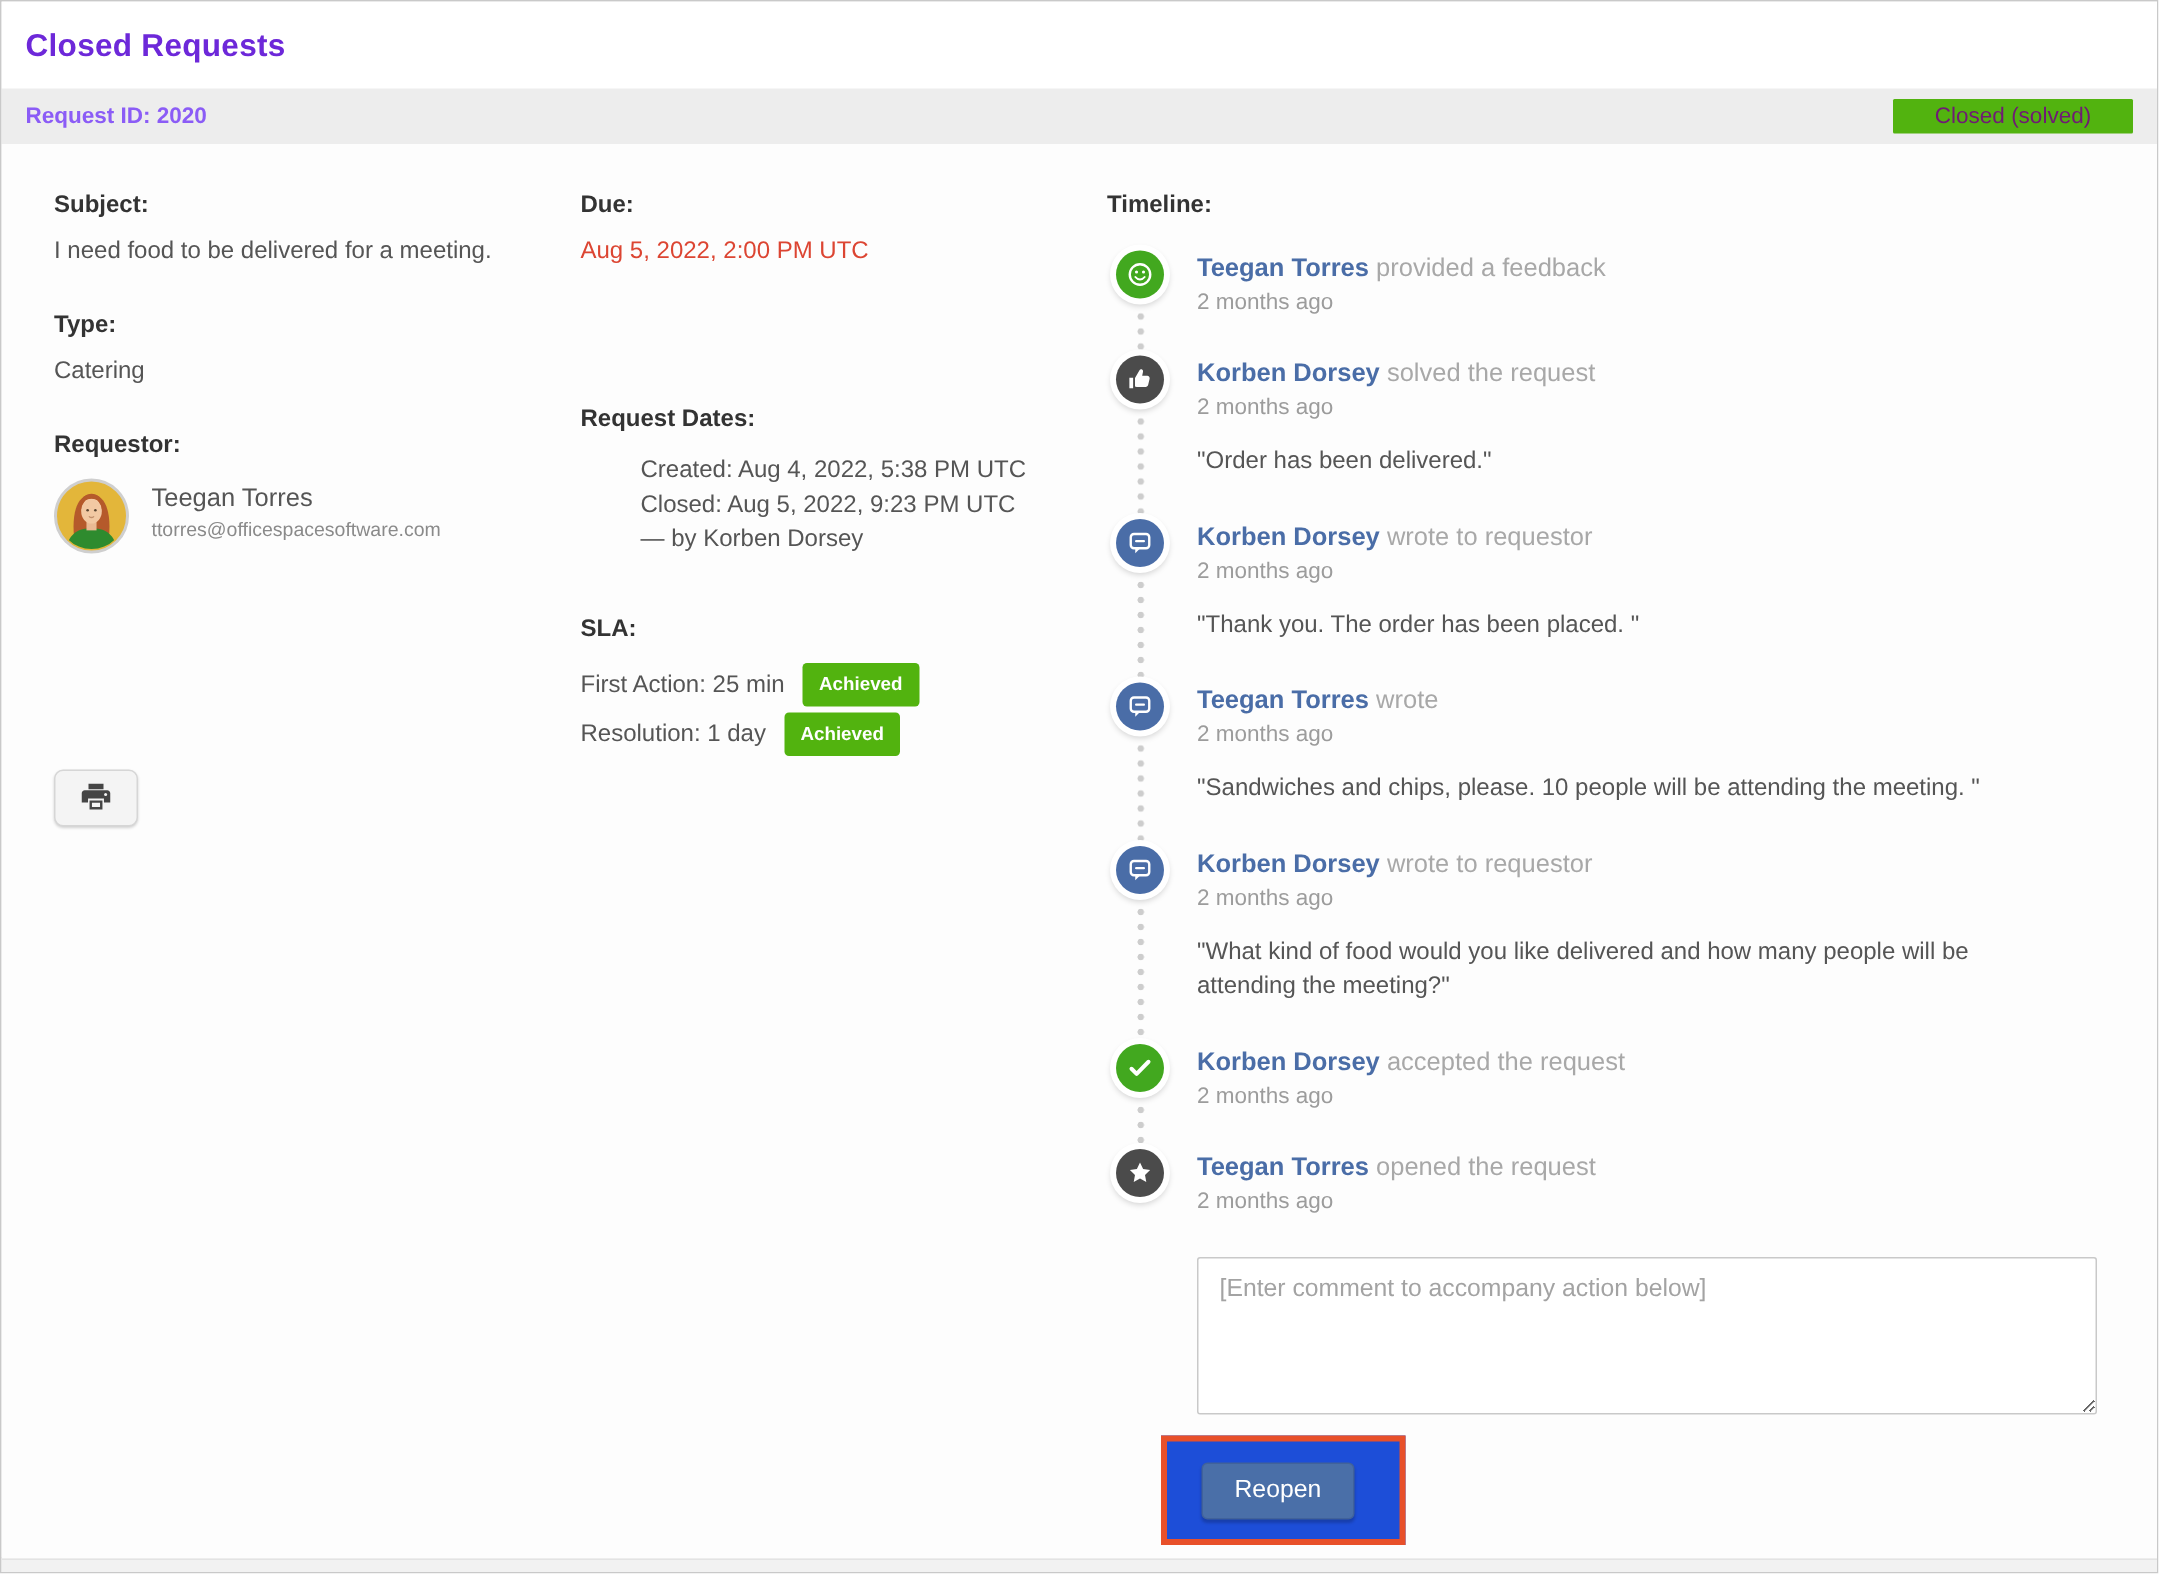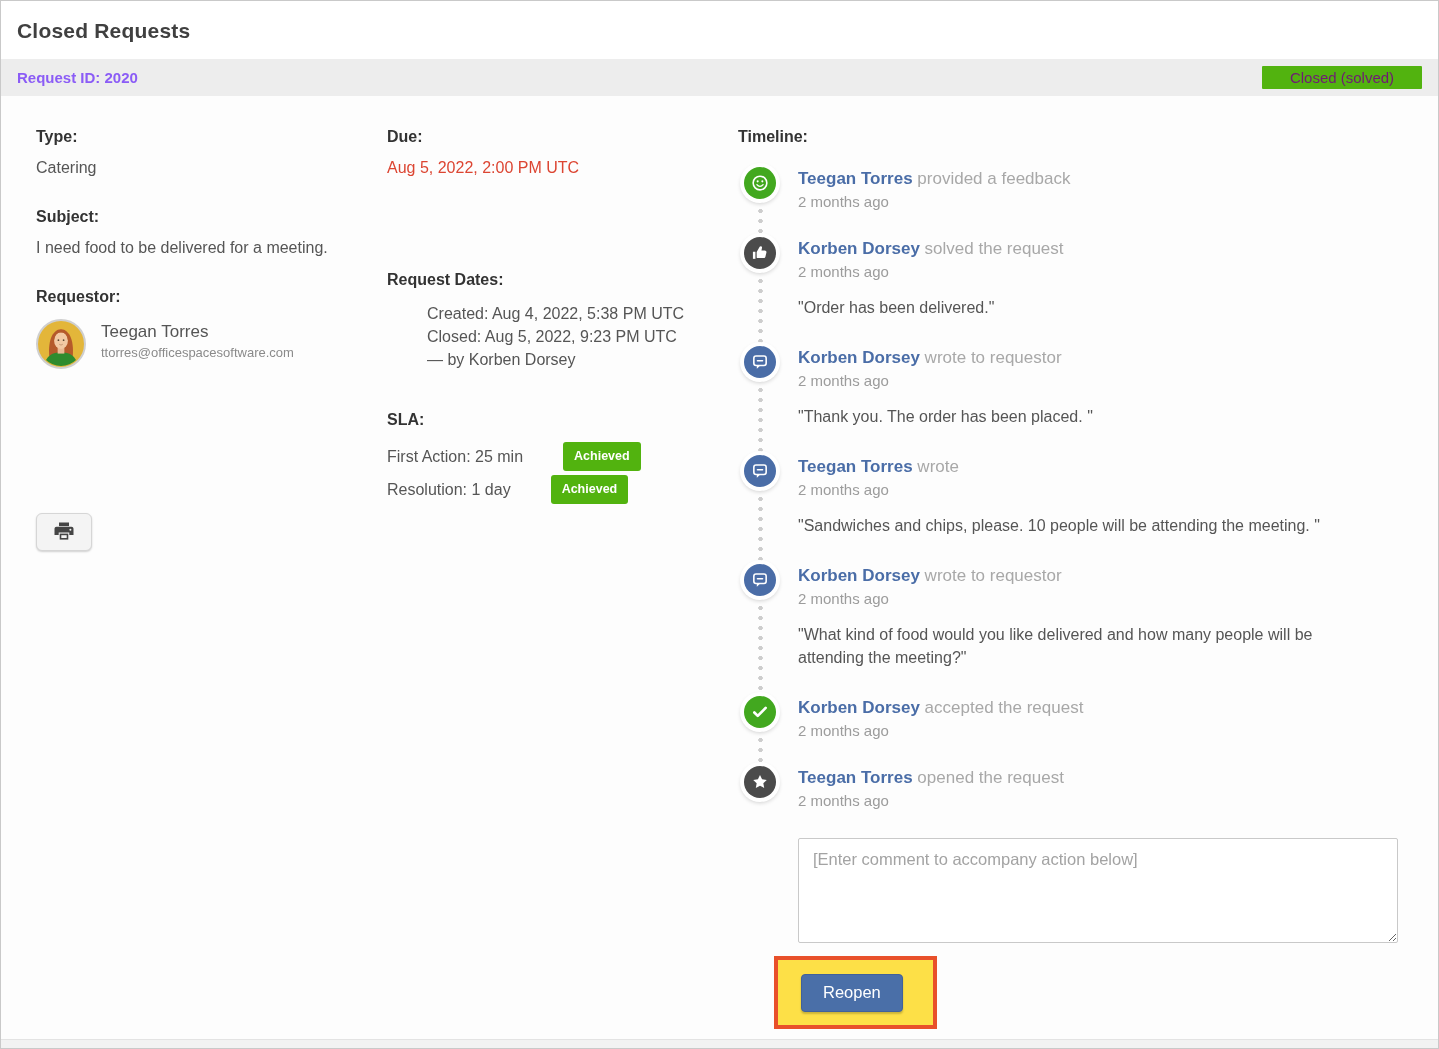--- a/index.html
+++ b/index.html
@@ -12,21 +12,21 @@
   }
   .page {
     position:absolute; inset:0;
     width:1439px; height:1049px;
     border:1px solid #c9c9c9;
     background:#fdfdfd;
     overflow:hidden;
   }
   
   .page-header { background:#fff; padding:18px 16px 16px; }
-  .page-title { font-size:21px; font-weight:bold; color:#404040; letter-spacing:.2px; }
+  .page-title { font-size:21px; font-weight:bold; color:#6d28d9; letter-spacing:.2px; }
   
   .id-bar {
     background:#ededed; height:37px;
     display:flex; align-items:center;
     padding:0 16px;
   }
   .id-label { font-size:15px; font-weight:bold; color:#8b5cf6; }
   .status-badge {
     margin-left:auto;
     background:var(--green,#52b30f);
@@ -60,21 +60,21 @@
   .print-button {
     position:absolute; left:35px; top:417px;
     width:56px; height:38px;
     background:#f4f4f4;
     border:1px solid #d6d6d6; border-radius:6px;
     box-shadow:0 1px 2px rgba(0,0,0,.18);
     display:flex; align-items:center; justify-content:center;
     cursor:pointer;
   }
   
-  .sla-row { font-size:16px; color:#555; line-height:24px; margin-bottom:4px; display:flex; align-items:center;gap:28px; }
+  .sla-row { font-size:16px; color:#555; line-height:24px; margin-bottom:4px; display:flex; align-items:center; }
   .sla-badge {
     display:inline-block; margin-left:12px;
     background:var(--green,#52b30f); color:#fff;
     font-size:12.5px; font-weight:bold;
     padding:2px 11px 3px; border-radius:3px;
   }
   
   .timeline-label { font-size:16px; font-weight:bold; color:#333; margin-bottom:21px; }
   .tl-entries { padding-left:6px; }
   .tl-entry { position:relative; display:flex; margin-bottom:27px; }
@@ -108,21 +108,21 @@
     font-family:"Liberation Sans","DejaVu Sans",sans-serif;
     font-size:16.5px; color:#555;
     background:#fff;
     resize:both;
   }
   .comment-area::placeholder { color:#a3a3a3; }
   .reopen-highlight {
     display:inline-block;
     margin:9px 16px 0 36px;
     border:4px solid var(--highlight,#e8502a);
-    background:#fde047;
+    background:#1d4ed8;
     padding:14px 30px 13px 23px;
   }
   .reopen-button {
     background:var(--btn-blue,#4a6fa8);
     color:#fff; font-size:16.5px;
     font-family:"Liberation Sans","DejaVu Sans",sans-serif;
     border:1px solid #41629a; border-radius:4px;
     padding:8px 21px 9px;
     box-shadow:0 2px 2px rgba(0,0,0,.2);
     cursor:pointer;
@@ -144,26 +144,26 @@
 
   <div class="id-bar">
     <span class="id-label">Request ID: 2020</span>
     <span class="status-badge">Closed (solved)</span>
   </div>
 
   <div class="content">
 
     <section class="col col-left">
       <div class="section">
+        <div class="field-label">Subject:</div>
+        <div class="field-value">I need food to be delivered for a meeting.</div>
+      </div>
+      <div class="section">
         <div class="field-label">Type:</div>
         <div class="field-value">Catering</div>
-      </div>
-      <div class="section">
-        <div class="field-label">Subject:</div>
-        <div class="field-value">I need food to be delivered for a meeting.</div>
       </div>
       <div class="section">
         <div class="field-label">Requestor:</div>
         <div class="requestor-row">
           <div class="avatar">
             <svg viewBox="0 0 48 48" width="46" height="46">
               <defs>
                   <clipPath id="avclip">
                     <circle cx="24" cy="24" r="23"></circle>
                   </clipPath>

